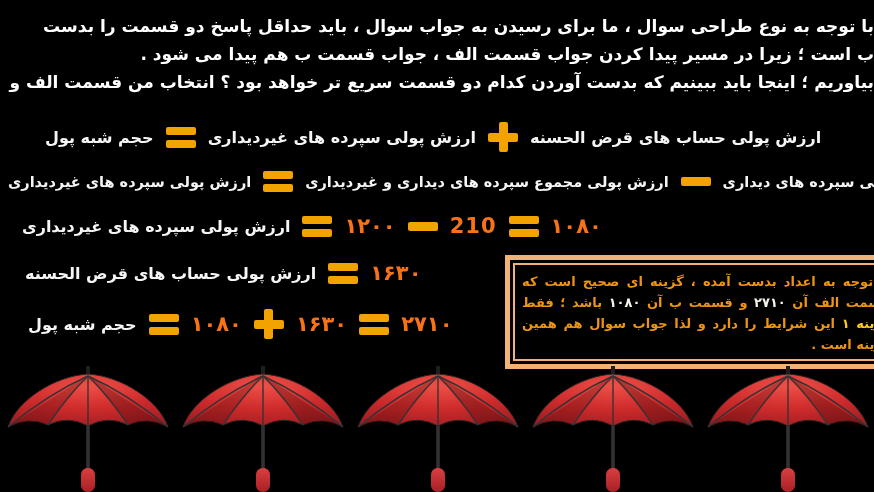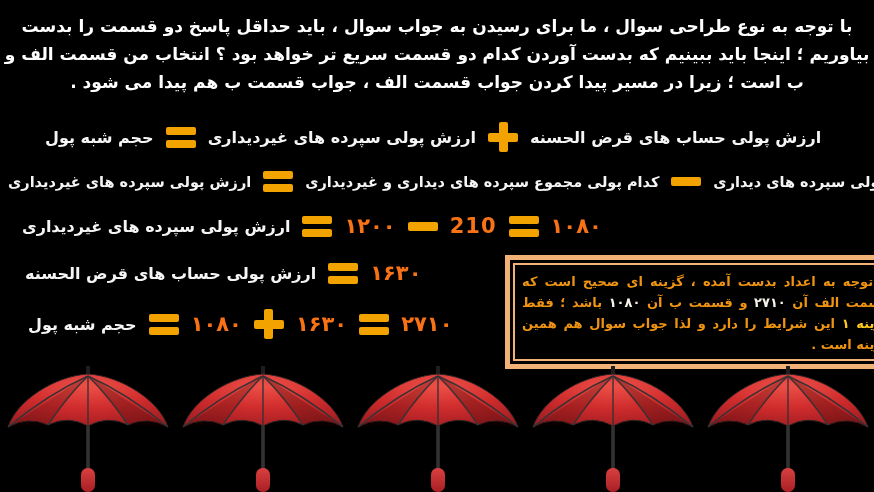--- a/index.html
+++ b/index.html
@@ -6,21 +6,21 @@
   .stage{
     position:relative;width:874px;height:492px;background:#000;overflow:hidden;
     font-family:"DejaVu Sans",sans-serif;
     --accent:#F2A300;
     --frame:#F2B175;
     --callout-text:#EF9412;
     --hl:#FFC91E;
   }
   .intro{
     position:absolute;top:12px;left:0;right:0;
-    direction:rtl;text-align:center;
+    direction:rtl;text-align:right;
     color:#ffffff;font-weight:bold;font-size:17px;line-height:28px;
   }
   .eq-row{
     position:absolute;display:flex;direction:ltr;align-items:center;gap:12px;
     color:#f5f5f5;font-weight:bold;white-space:nowrap;text-align:center;
   }
   .eq-text{direction:rtl;unicode-bidi:embed;}
   .eq-num{font-size:21px;letter-spacing:1px;color:#f97316;}
   .op{flex:none;}
   .op-eq{display:flex;flex-direction:column;gap:5px;}
@@ -58,42 +58,42 @@
       </radialGradient>
       <linearGradient id="handleGrad" x1="0" y1="0" x2="0" y2="1">
         <stop offset="0%" stop-color="#D94040"></stop>
         <stop offset="100%" stop-color="#A81F24"></stop>
       </linearGradient>
     </defs>
   </svg>
 
   <div class="intro">
     <div>با توجه به نوع طراحی سوال ، ما برای رسیدن به جواب سوال ، باید حداقل پاسخ دو قسمت را بدست</div>
+    <div>ب است ؛ زیرا در مسیر پیدا کردن جواب قسمت الف ، جواب قسمت ب هم پیدا می شود .</div>
     <div>بیاوریم ؛ اینجا باید ببینیم که بدست آوردن کدام دو قسمت سریع تر خواهد بود ؟ انتخاب من قسمت الف و</div>
-    <div>ب است ؛ زیرا در مسیر پیدا کردن جواب قسمت الف ، جواب قسمت ب هم پیدا می شود .</div>
   </div>
 
   <div>
       <div class="eq-row" style="left: 45px; top: 122px; font-size: 16px;">
         <span class="eq-text">حجم شبه پول</span>
         <div class="op op-eq">
           <i></i>
           <i></i>
         </div>
         <span class="eq-text">ارزش پولی سپرده های غیردیداری</span>
         <div class="op op-plus"></div>
         <span class="eq-text">ارزش پولی حساب های قرض الحسنه</span>
       </div>
       <div class="eq-row" style="left: 8px; top: 171px; font-size: 14.5px;">
         <span class="eq-text">ارزش پولی سپرده های غیردیداری</span>
         <div class="op op-eq">
           <i></i>
           <i></i>
         </div>
-        <span class="eq-text">کدام پولی مجموع سپرده های دیداری و غیردیداری</span>
+        <span class="eq-text">ارزش پولی مجموع سپرده های دیداری و غیردیداری</span>
         <div class="op op-minus"></div>
         <span class="eq-text">ارزش پولی سپرده های دیداری</span>
       </div>
       <div class="eq-row" style="left: 22px; top: 214px; font-size: 16px;">
         <span class="eq-text">ارزش پولی سپرده های غیردیداری</span>
         <div class="op op-eq">
           <i></i>
           <i></i>
         </div>
         <span class="eq-num">۱۲۰۰</span>

